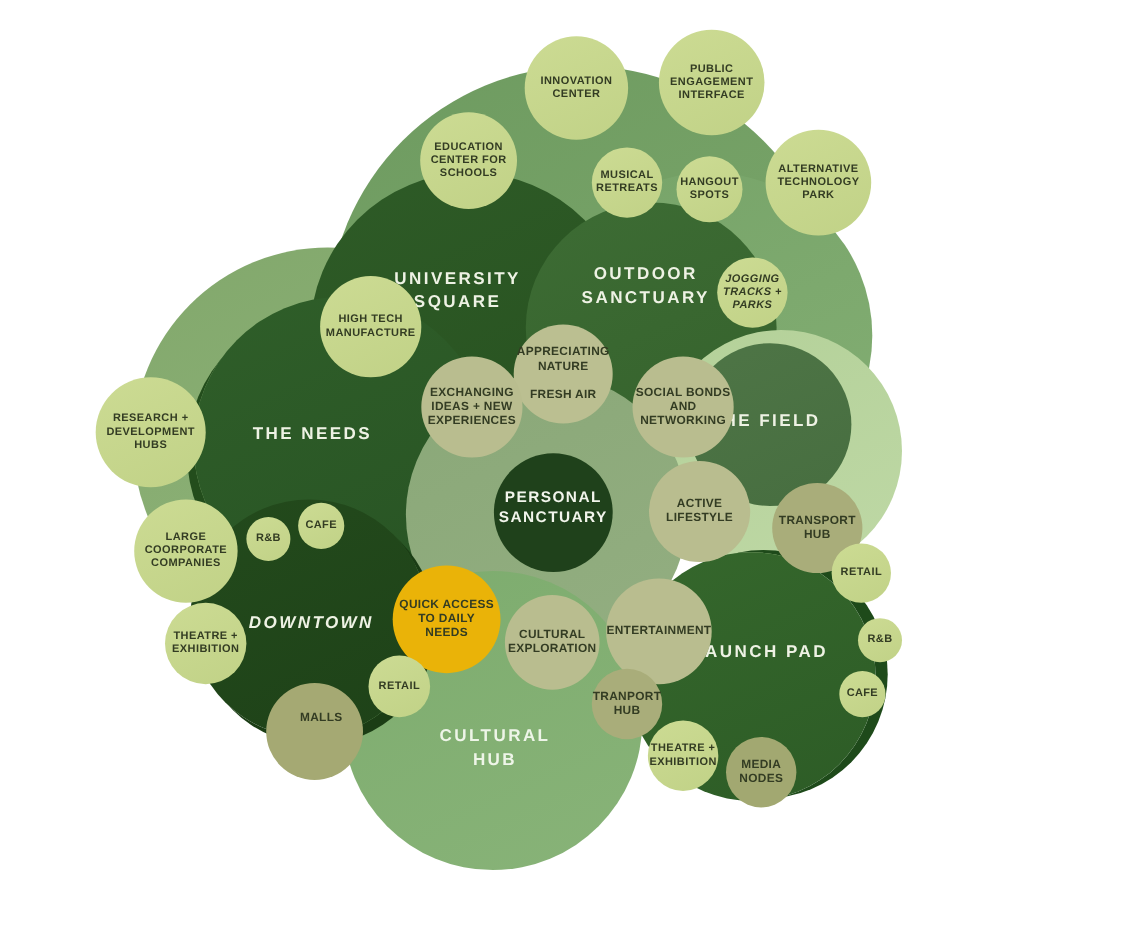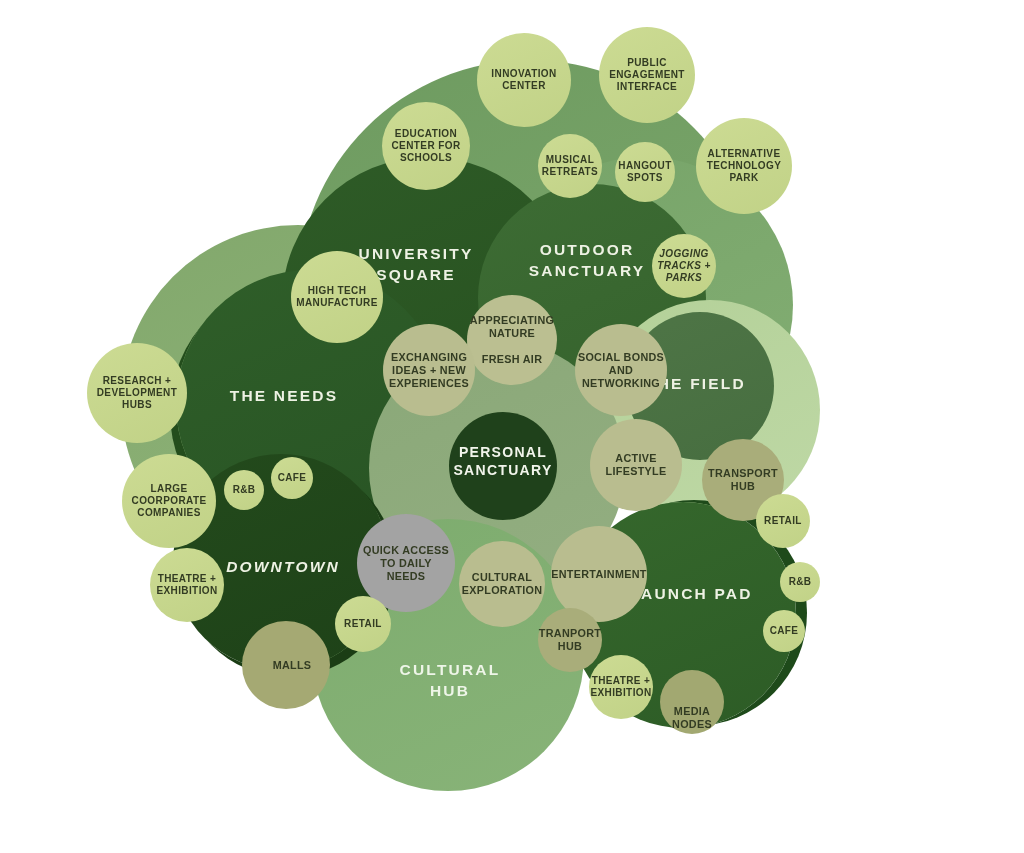--- a/index.html
+++ b/index.html
@@ -55,40 +55,40 @@
     </div>
     <div class="bubble activity" style="left: 359px; top: 324px; height: 92px; width: 92px; background: rgb(185, 189, 143); z-index: 14; margin-left: 24px;">
       <div class="bubble-label" style="color: rgb(51, 60, 35); left: 46px; top: 46px;">EXCHANGING<br>IDEAS + NEW<br>EXPERIENCES</div>
     </div>
     <div class="bubble activity" style="left: 563px; top: 324px; height: 92px; width: 92px; background: rgb(185, 189, 143); z-index: 15; margin-left: 12px;">
       <div class="bubble-label" style="color: rgb(51, 60, 35); left: 46px; top: 46px;">SOCIAL BONDS<br>AND<br>NETWORKING</div>
     </div>
     <div class="bubble activity" style="left: 590px; top: 419px; height: 92px; width: 92px; background: rgb(185, 189, 143); z-index: 17;">
       <div class="bubble-label" style="color: rgb(51, 60, 35); left: 46px; top: 46px;">ACTIVE<br>LIFESTYLE</div>
     </div>
-    <div class="bubble activity" style="left: 357px; top: 514px; height: 98px; width: 98px; background: #a3a3a3; z-index: 18;">
+    <div class="bubble activity" style="left: 357px; top: 514px; height: 98px; width: 98px; background: #eab308; z-index: 18;">
       <div class="bubble-label" style="color: rgb(51, 60, 35); left: 49px; top: 49px;">QUICK ACCESS<br>TO DAILY<br>NEEDS</div>
     </div>
     <div class="bubble activity" style="left: 459px; top: 541px; height: 86px; width: 86px; background: rgb(185, 189, 143); z-index: 19;">
       <div class="bubble-label" style="color: rgb(51, 60, 35); left: 43px; top: 43px;">CULTURAL<br>EXPLORATION</div>
     </div>
     <div class="bubble activity" style="left: 551px; top: 526px; height: 96px; width: 96px; background: rgb(185, 189, 143); z-index: 20;">
       <div class="bubble-label" style="color: rgb(51, 60, 35); left: 48px; top: 48px;">ENTERTAINMENT</div>
     </div>
     <div class="bubble activity" style="left: 242px; top: 621px; height: 88px; width: 88px; background: rgb(165, 169, 115); z-index: 21;">
-      <div class="bubble-label" style="color: rgb(51, 60, 35); left: 44px; top: 44px; padding-left: 12px;">MALLS</div>
+      <div class="bubble-label" style="color: rgb(51, 60, 35); left: 44px; top: 32px; padding-left: 12px;">MALLS</div>
     </div>
     <div class="bubble activity" style="left: 702px; top: 439px; height: 82px; width: 82px; background: rgb(169, 173, 122); z-index: 22;">
       <div class="bubble-label" style="color: rgb(51, 60, 35); left: 41px; top: 41px;">TRANSPORT<br>HUB</div>
     </div>
     <div class="bubble activity" style="left: 538px; top: 608px; height: 64px; width: 64px; background: rgb(169, 173, 122); z-index: 23;">
       <div class="bubble-label" style="color: rgb(51, 60, 35); left: 32px; top: 32px;">TRANPORT<br>HUB</div>
     </div>
     <div class="bubble activity" style="left: 660px; top: 670px; height: 64px; width: 64px; background: rgb(162, 168, 113); z-index: 24;">
-      <div class="bubble-label" style="color: rgb(51, 60, 35); left: 32px; top: 32px; margin-top: 16px;">MEDIA<br>NODES</div>
+      <div class="bubble-label" style="color: rgb(51, 60, 35); left: 32px; top: 32px;">MEDIA<br>NODES</div>
     </div>
     <div class="bubble district-core" style="left: 449px; top: 412px; height: 108px; width: 108px; background: rgb(31, 65, 27); z-index: 25;">
       <div class="bubble-label" style="color: rgb(242, 245, 236); left: 54px; top: 49px;">PERSONAL<br>SANCTUARY</div>
     </div>
     <div class="bubble satellite" style="left: 477px; top: 33px; height: 94px; width: 94px; background: linear-gradient(155deg, rgb(204, 219, 147), rgb(193, 210, 135)); z-index: 26;">
       <div class="bubble-label" style="color: rgb(51, 60, 35); left: 47px; top: 47px;">INNOVATION<br>CENTER</div>
     </div>
     <div class="bubble satellite" style="left: 599px; top: 27px; height: 96px; width: 96px; background: linear-gradient(155deg, rgb(204, 219, 147), rgb(193, 210, 135)); z-index: 27;">
       <div class="bubble-label" style="color: rgb(51, 60, 35); left: 48px; top: 48px;">PUBLIC<br>ENGAGEMENT<br>INTERFACE</div>
     </div>

